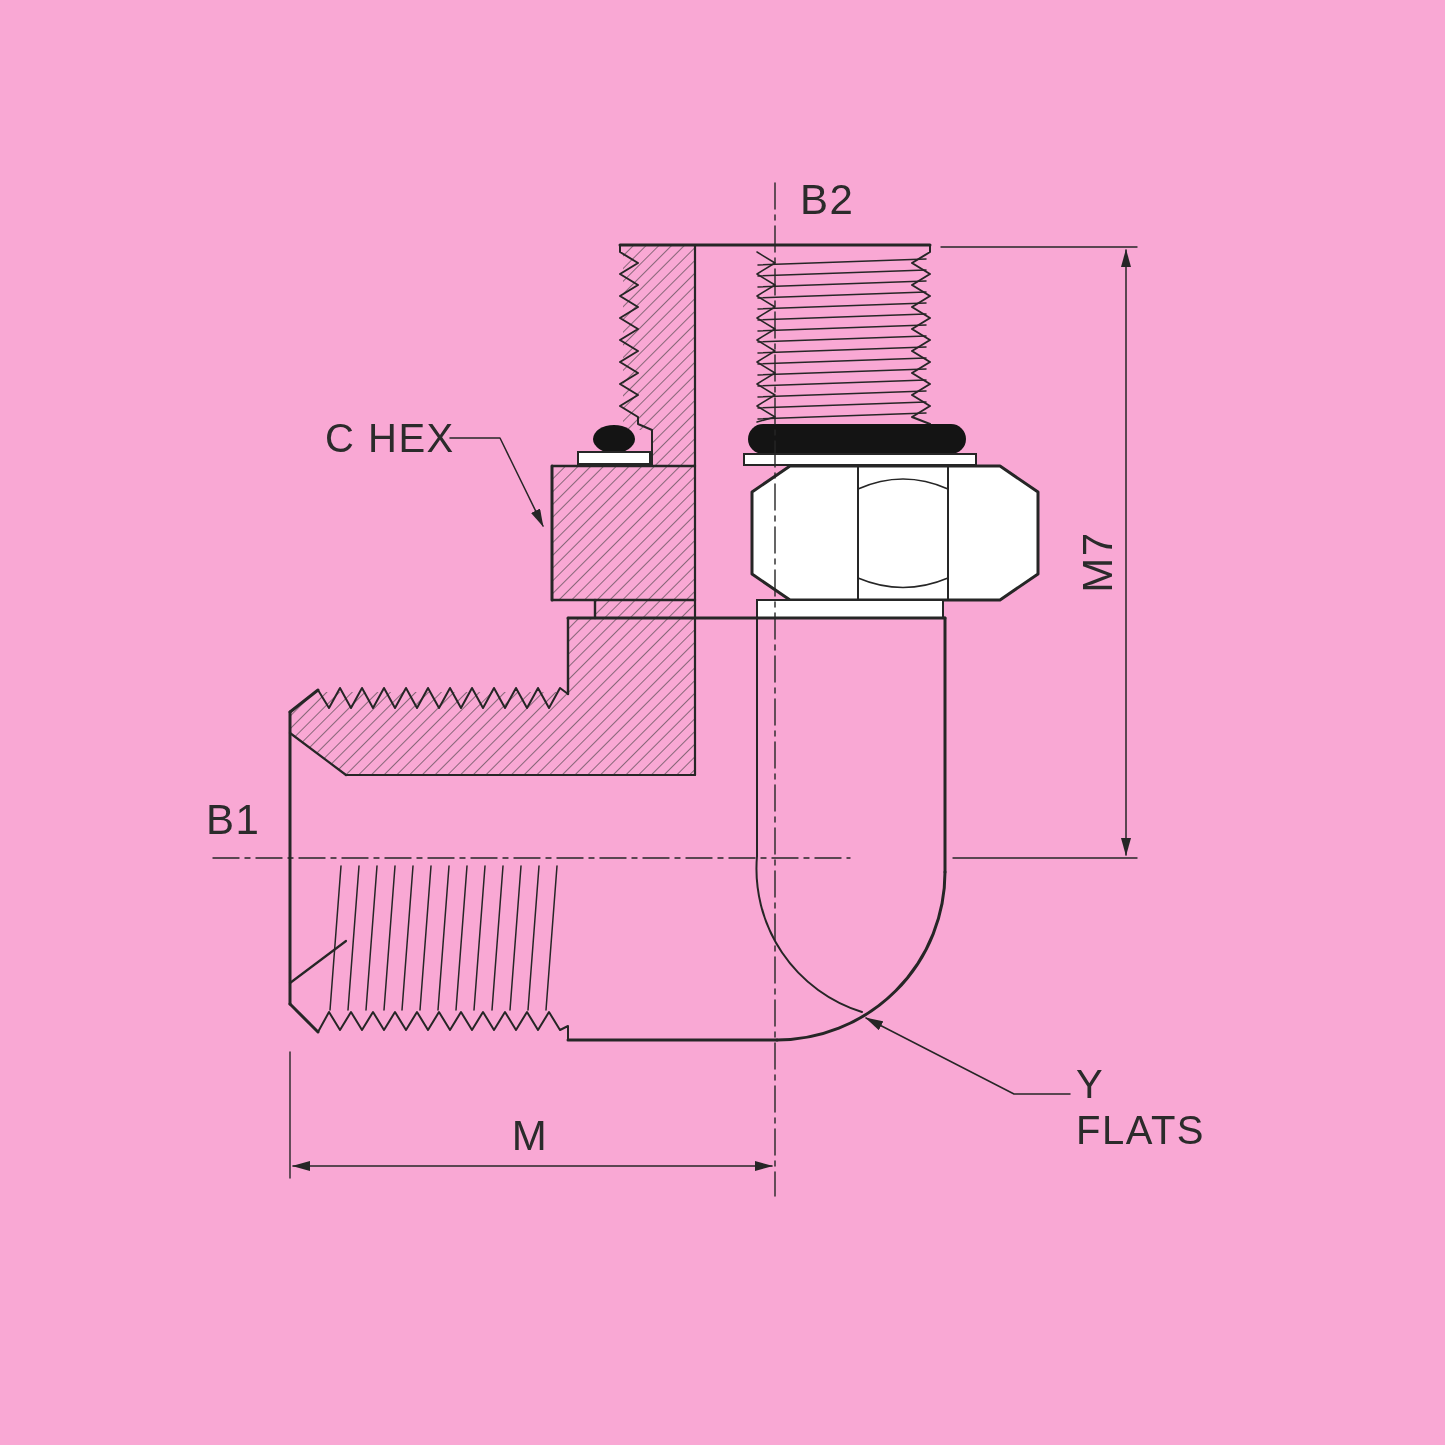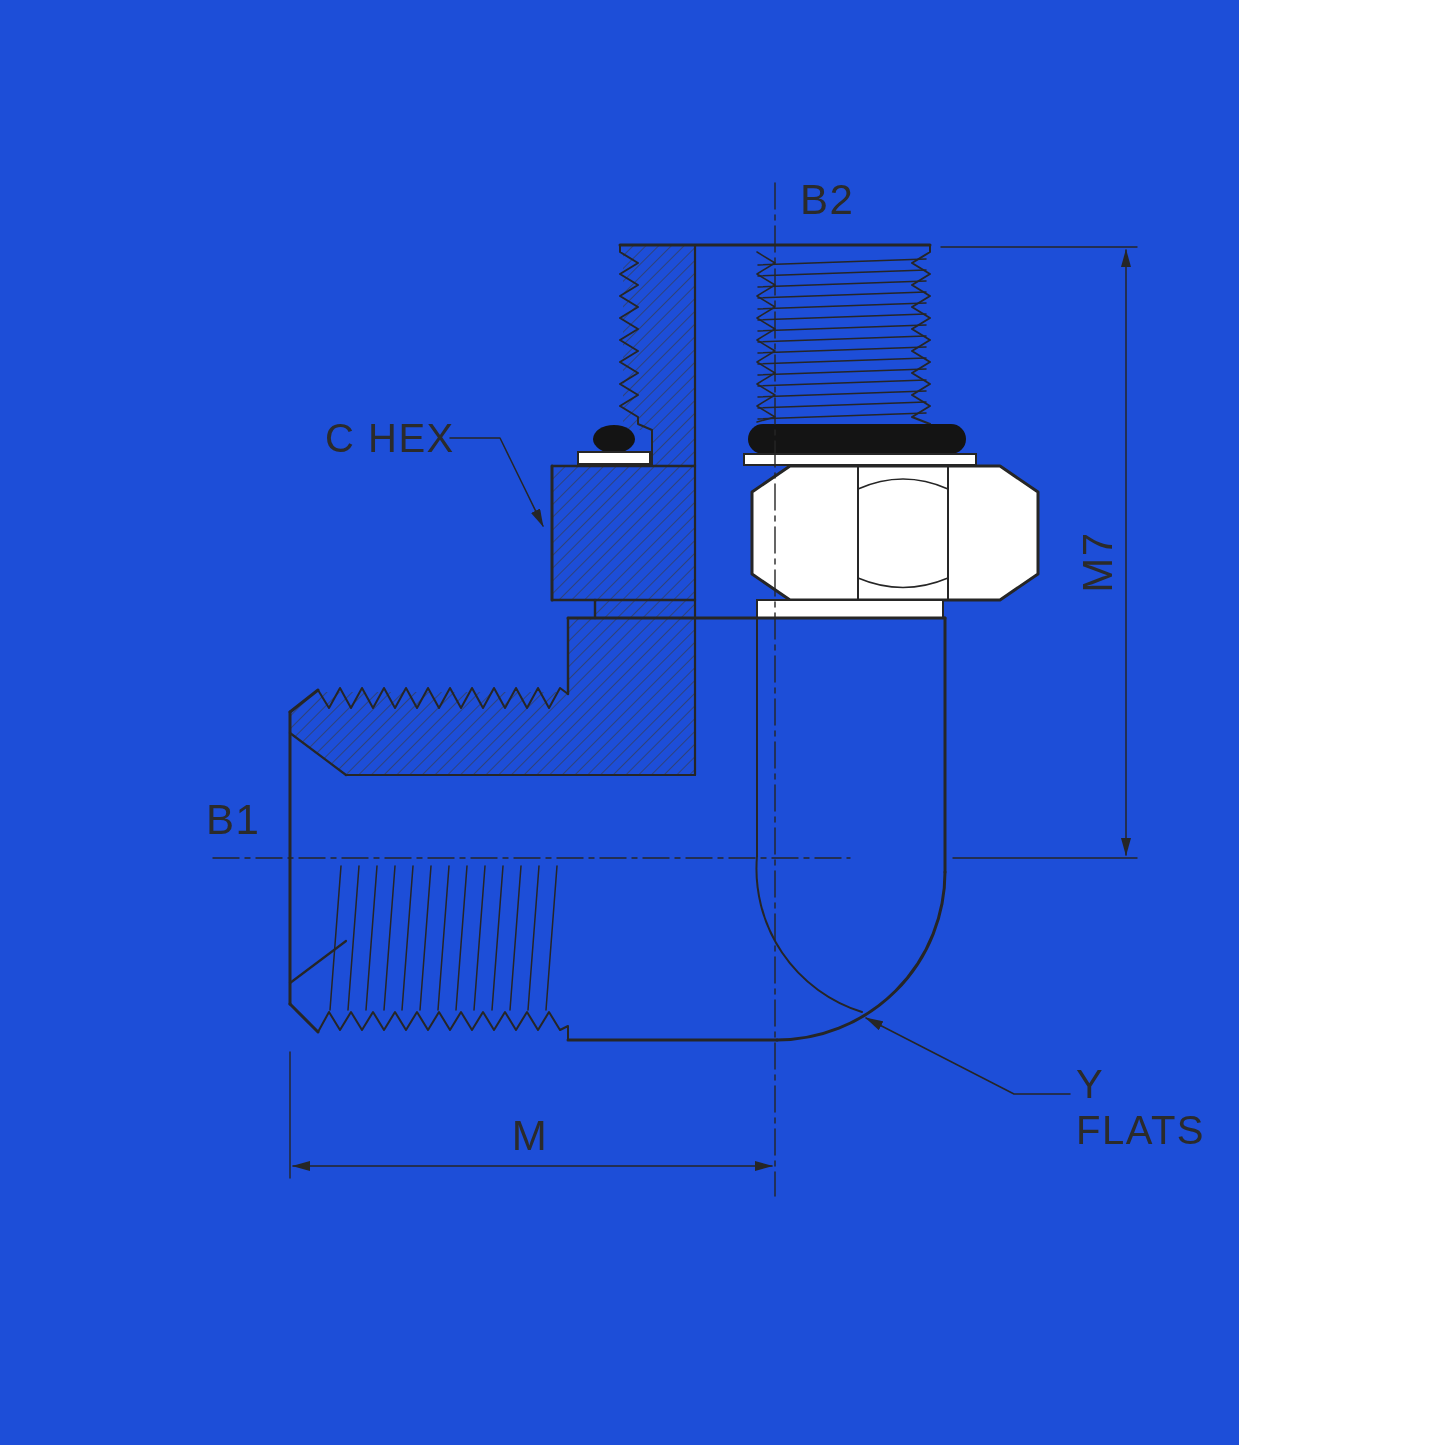--- a/index.html
+++ b/index.html
@@ -1,16 +1,16 @@
 <!DOCTYPE html>
 <html><head>
 <meta charset="utf-8">
 <style>
   html,body{margin:0;padding:0;background:#ffffff;}
-  .frame{position:relative;width:1239px;height:1445px;background:#1d4ed8;overflow:hidden;
+  .frame{position:relative;width:1445px;height:1445px;background:#f9a8d4;overflow:hidden;
          font-family:"Liberation Sans", sans-serif;}
   svg{display:block;width:1445px;height:1445px;}
   text{fill:#2b2b2b;letter-spacing:1.5px;}
   .lbl-big{font-size:42px;}
   .lbl-med{font-size:40px;}
 </style>
 </head>
 <body>
 
 <div class="frame">

